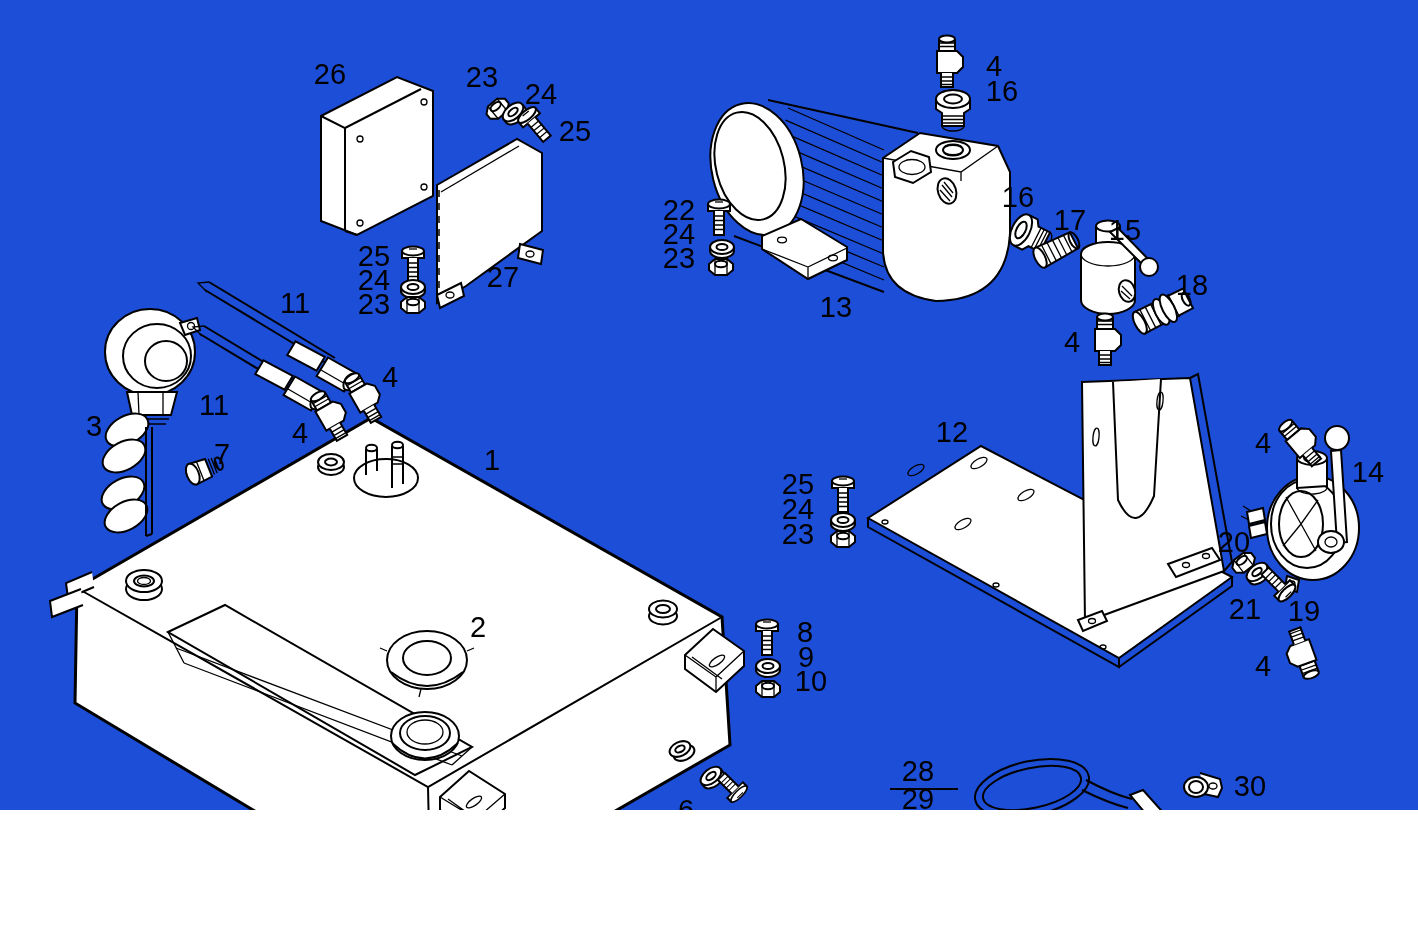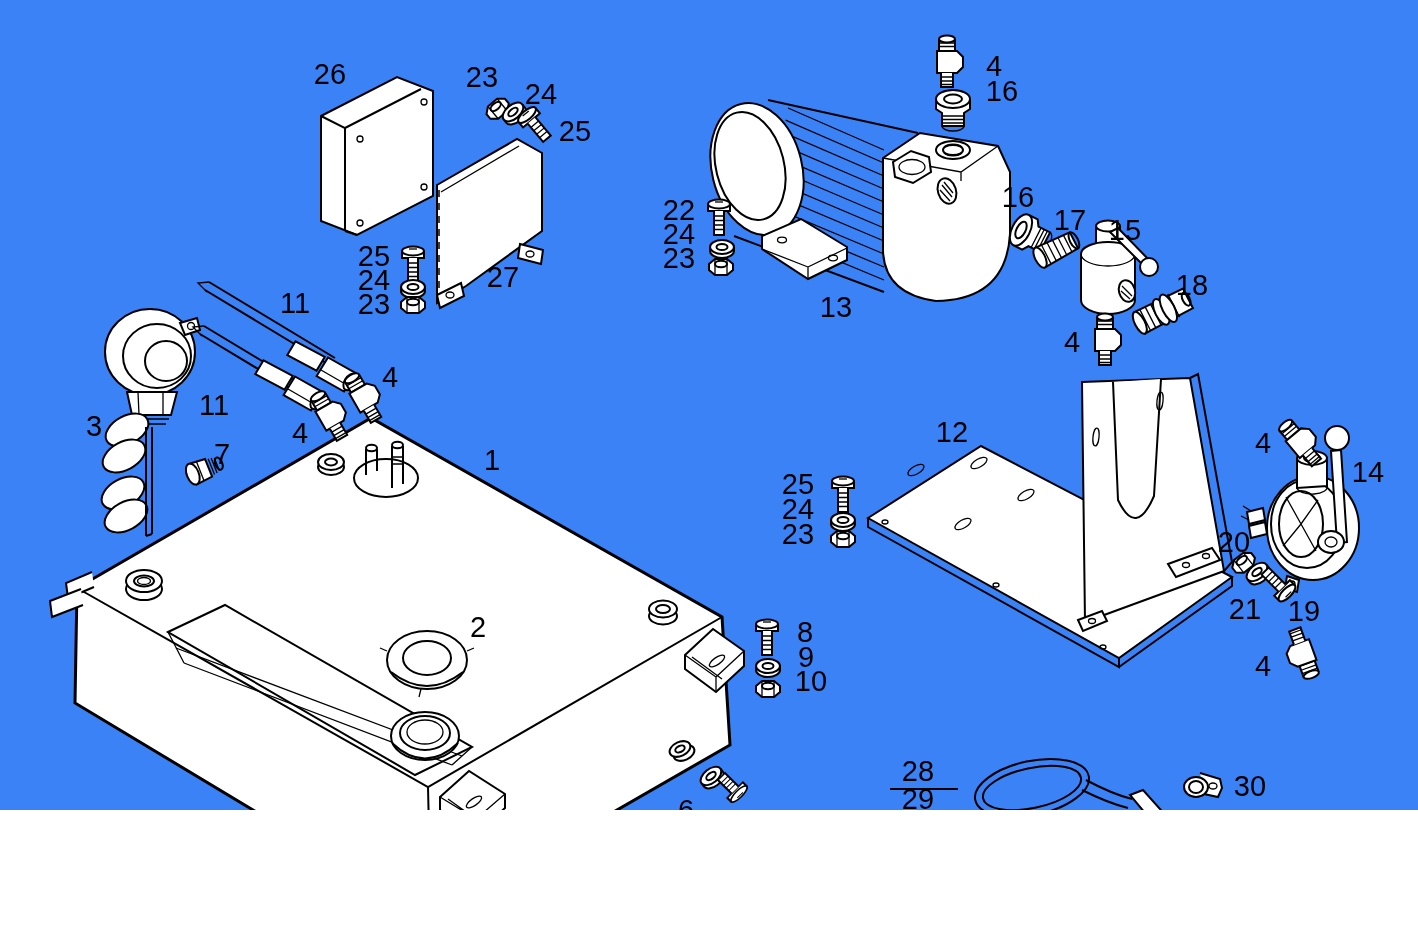--- a/index.html
+++ b/index.html
@@ -1,16 +1,16 @@
 <!DOCTYPE html>
 <html><head>
 <meta charset="utf-8">
 <style>
   html,body{margin:0;padding:0;background:#ffffff;}
-  .stage{position:relative;width:1418px;height:810px;background:#3b82f6;overflow:hidden;}
+  .stage{position:relative;width:1418px;height:810px;background:#1d4ed8;overflow:hidden;}
   svg{display:block;}
   svg path,svg ellipse,svg circle,svg line,svg polygon,svg polyline,svg rect{
     fill:none;stroke:#000;stroke-width:2;stroke-linejoin:miter;stroke-linecap:butt;}
   .w{fill:#ffffff;}
   .thin{stroke-width:1.3;}
   .thick{stroke-width:3;}
   .dash{stroke-dasharray:7 6;stroke-width:1.5;}
   svg text{fill:#000;stroke:none;font-family:"Liberation Sans",sans-serif;font-size:29px;text-anchor:middle;}
 </style>
 </head>

